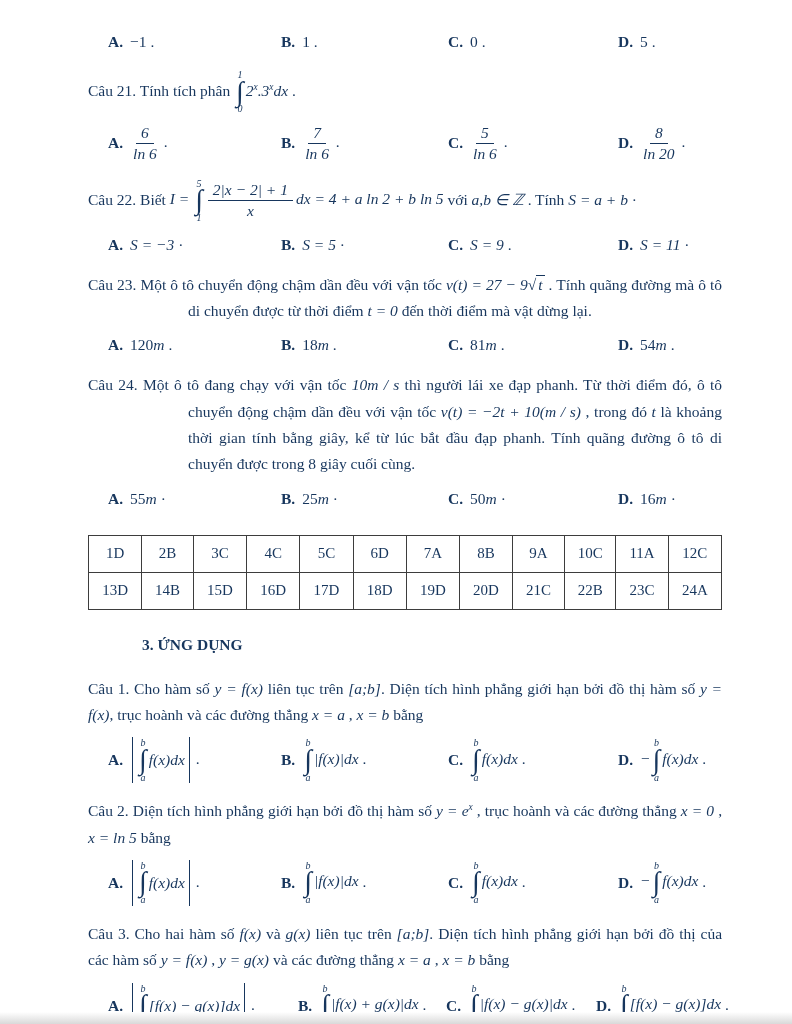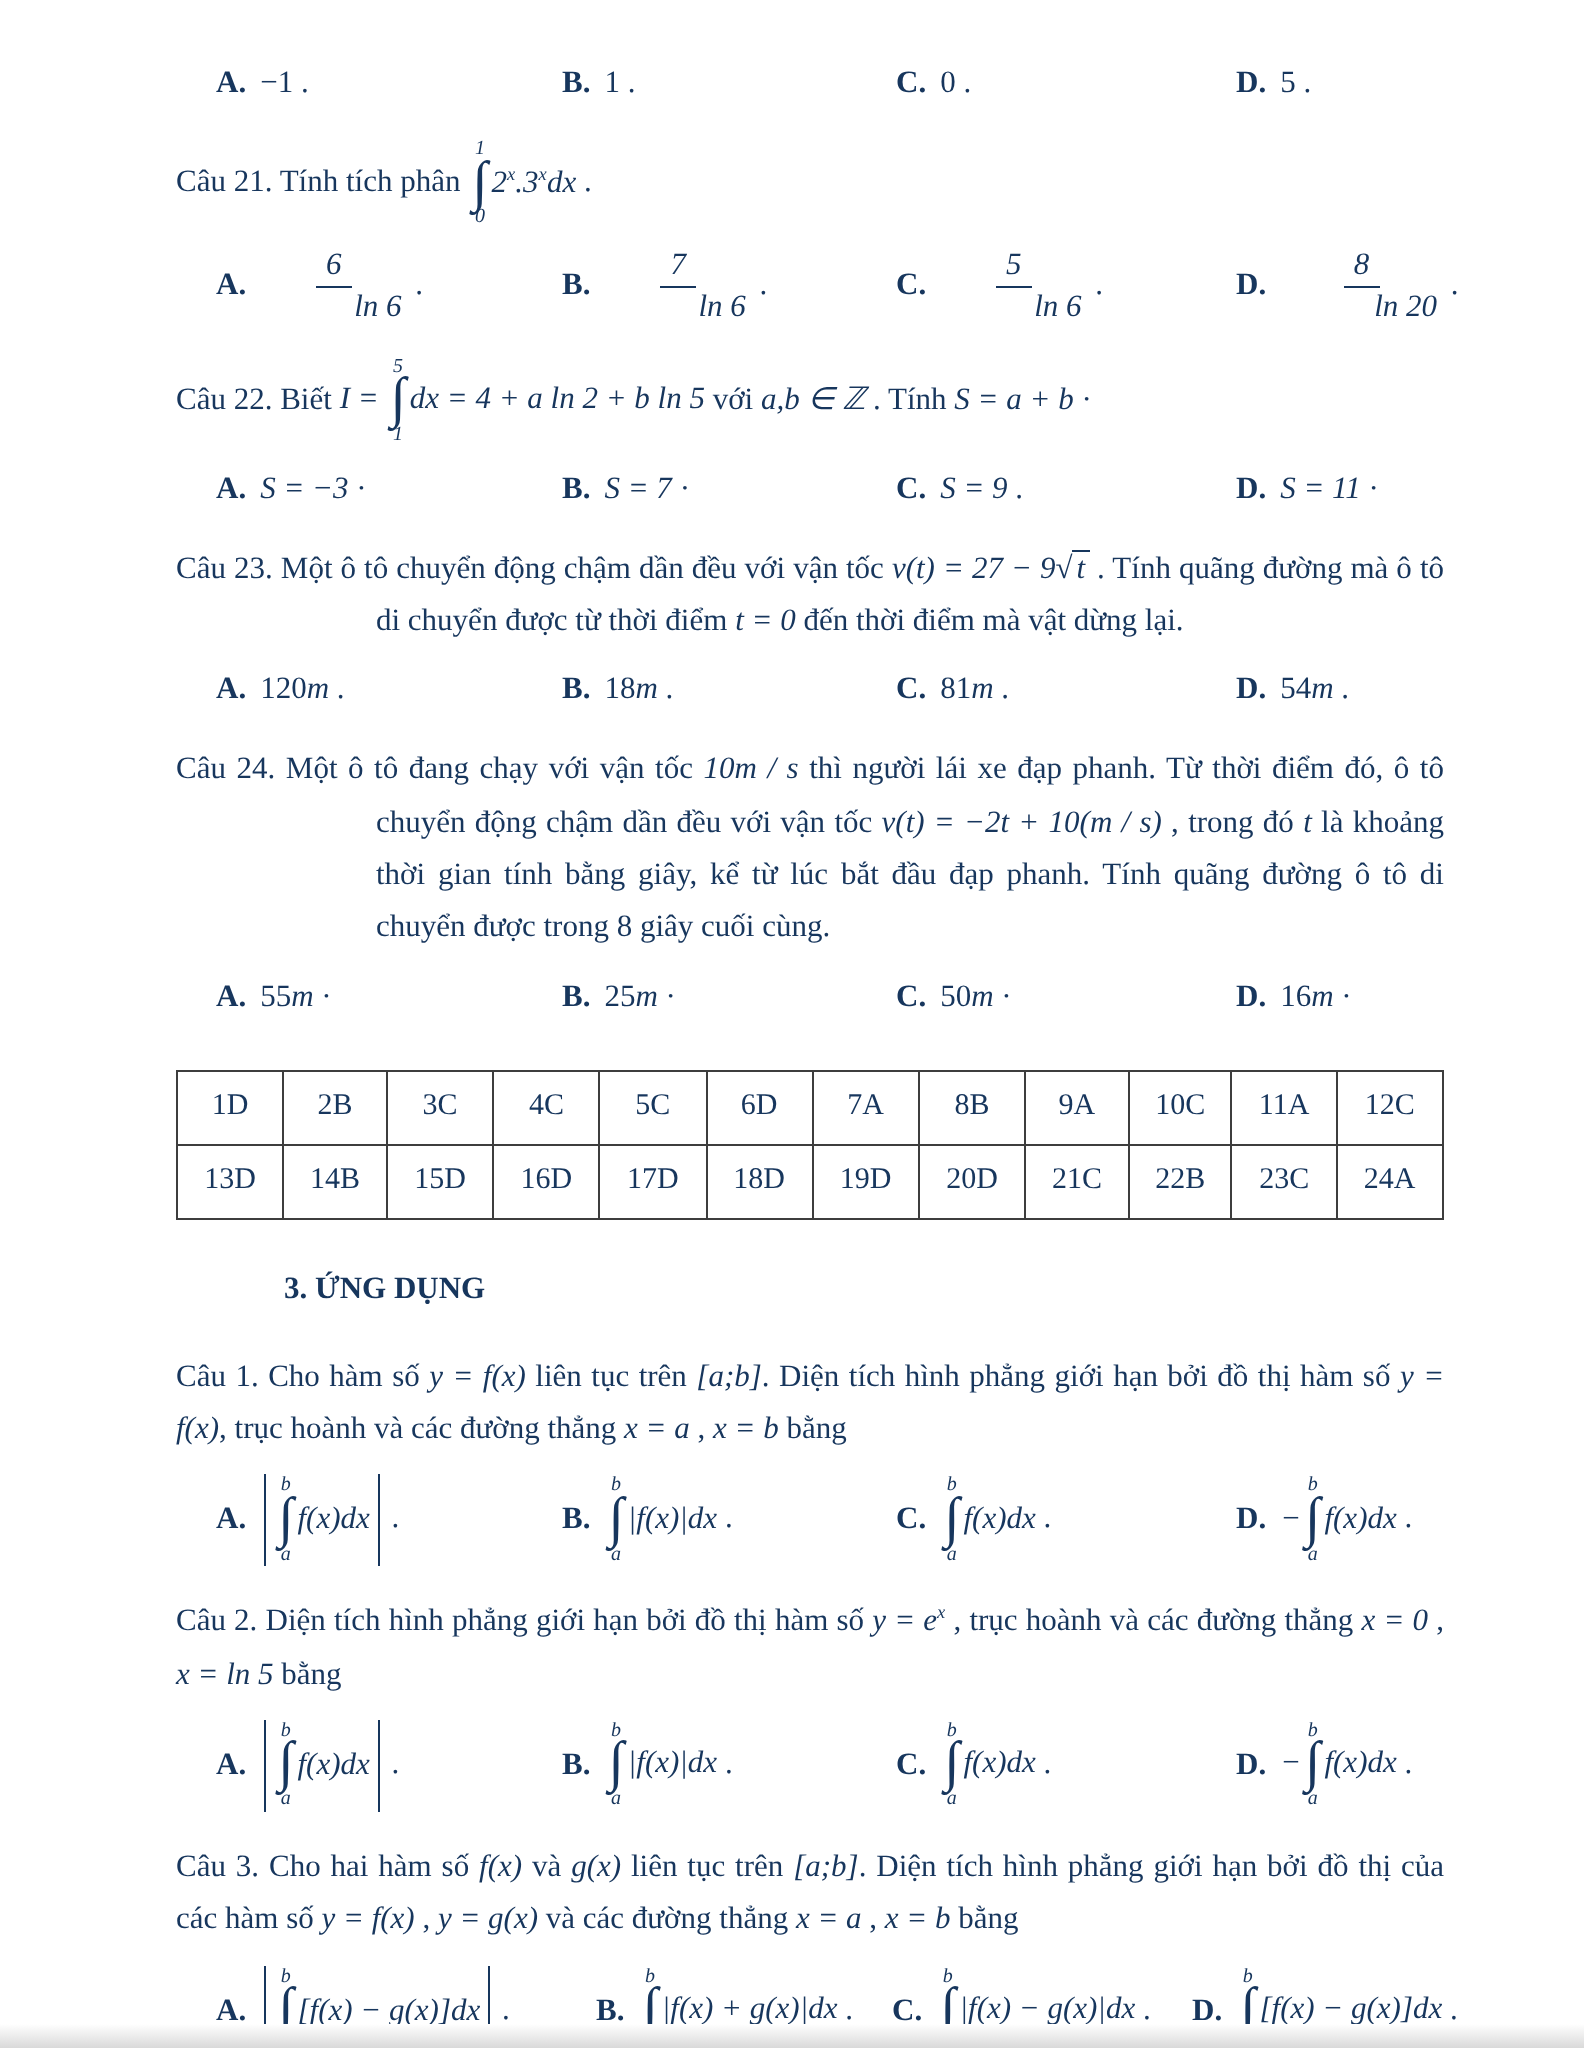--- a/index.html
+++ b/index.html
@@ -18,21 +18,21 @@
   .opts{display:grid;grid-template-columns:173px 167px 170px 1fr;padding-left:20px;align-items:center;margin:4px 0 10px;}
   .opts-tight{grid-template-columns:190px 148px 150px 1fr;}
   .opt{display:flex;align-items:center;min-height:24px;white-space:nowrap;}
   .olabel{font-weight:bold;margin-right:7px;}
   sup{font-size:0.6em;line-height:0;}
   .dint{display:inline-flex;flex-direction:column;align-items:center;vertical-align:middle;margin:0 2px;line-height:1;}
   .dint .ib{font-size:10px;line-height:1.15;font-style:italic;}
   .dint .is{font-size:28px;line-height:0.82;font-style:normal;}
   .frac{display:inline-flex;flex-direction:column;align-items:center;vertical-align:middle;margin:0 3px;line-height:1.15;text-align:center;}
   .frac .fn{border-bottom:1px solid currentColor;padding:0 5px 1px;}
-  .frac .fd{padding-top:1px;margin-left:44px;}
+  .frac .fd{padding-top:1px;}
   .sqrt{white-space:nowrap;}
   .sqrt .sqa{border-top:1px solid currentColor;padding:0 2px;}
   .babs{display:inline-flex;align-items:center;border-left:1.5px solid currentColor;border-right:1.5px solid currentColor;padding:0 4px;margin:0 2px;vertical-align:middle;}
   .answer-table{border-collapse:collapse;width:100%;margin:14px 0 2px 0;}
   .answer-table td{border:1px solid #3d3d3d;text-align:center;height:34px;font-size:15px;color:#17365D;}
   .section-title{font-weight:bold;padding-left:54px;margin:24px 0 17px;}
   .footer{margin-top:auto;display:flex;justify-content:space-between;align-items:baseline;}
   .footer-left{color:#2F5B33;font-weight:bold;}
   .footer-right{display:flex;align-items:baseline;}
   .footer-trang{color:#2E74B5;font-weight:bold;font-style:italic;}
@@ -99,30 +99,33 @@
           </span></span> .</span>
     </span>
 </div>
 
 <p class="q">
   <b class="qlabel">Câu 22.</b>
   <span class="qtext">Biết <span class="m">I = <span class="dint">
           <span class="ib">5</span>
           <span class="is">∫</span>
           <span class="ib">1</span>
+        </span><span class="frac">
+          <span class="fn">2|x − 2| + 1</span>
+          <span class="fd">x</span>
         </span>dx = 4 + a ln 2 + b ln 5</span> với <span class="m">a,b ∈ ℤ</span> . Tính <span class="m">S = a + b</span> ·</span>
 </p>
 <div class="opts">
   <span class="opt">
       <b class="olabel">A.</b>
       <span><span class="m">S = −3</span> ·</span>
     </span>
   <span class="opt">
       <b class="olabel">B.</b>
-      <span><span class="m">S = 7</span> ·</span>
+      <span><span class="m">S = 5</span> ·</span>
     </span>
   <span class="opt">
       <b class="olabel">C.</b>
       <span><span class="m">S = 9</span> .</span>
     </span>
   <span class="opt">
       <b class="olabel">D.</b>
       <span><span class="m">S = 11</span> ·</span>
     </span>
 </div>

